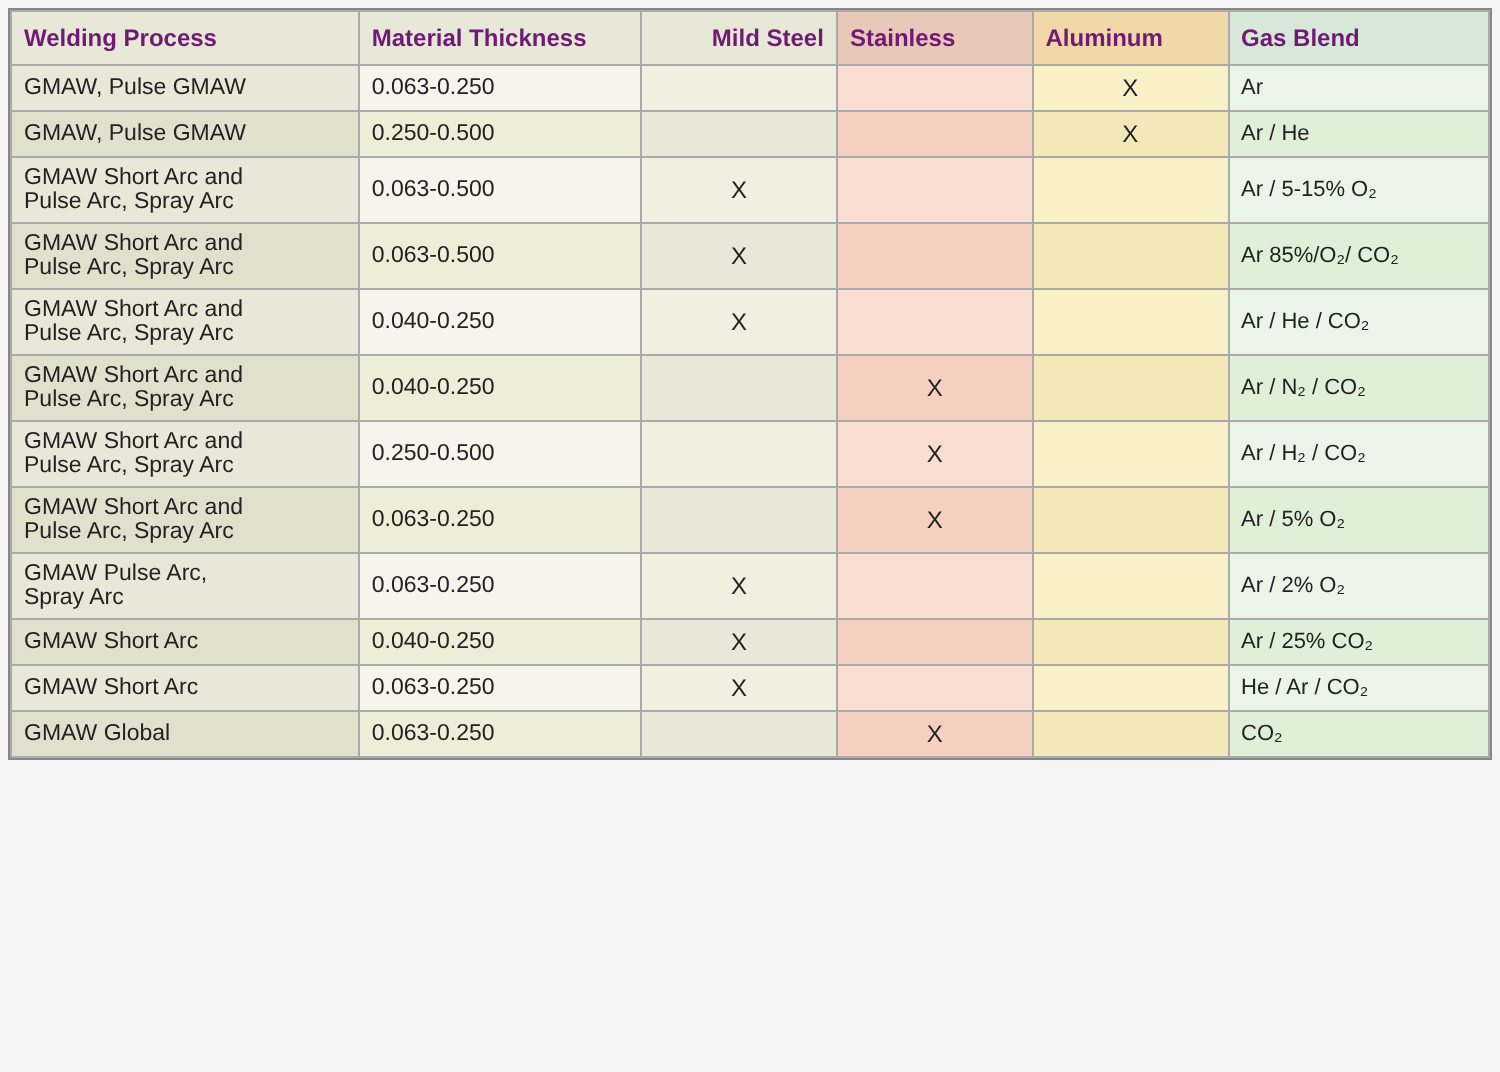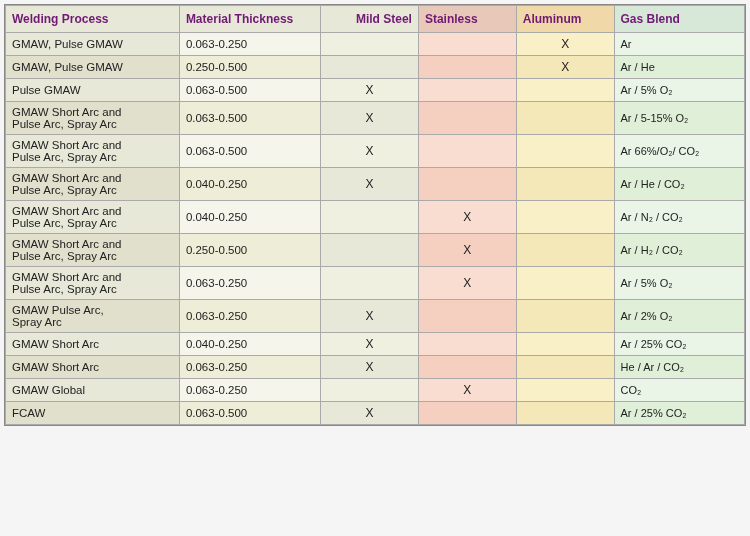--- a/index.html
+++ b/index.html
@@ -106,42 +106,34 @@
         </tr>
         <tr>
           <td>GMAW, Pulse GMAW</td>
           <td>0.250-0.500</td>
           <td></td>
           <td></td>
           <td>X</td>
           <td>Ar / He</td>
         </tr>
         <tr>
-          <td>Pulse GMAW</td>
-          <td>0.063-0.500</td>
-          <td>X</td>
-          <td></td>
-          <td></td>
-          <td>Ar / 5% O₂</td>
-        </tr>
-        <tr>
           <td>GMAW Short Arc and<br>Pulse Arc, Spray Arc</td>
           <td>0.063-0.500</td>
           <td>X</td>
           <td></td>
           <td></td>
           <td>Ar / 5-15% O₂</td>
         </tr>
         <tr>
           <td>GMAW Short Arc and<br>Pulse Arc, Spray Arc</td>
           <td>0.063-0.500</td>
           <td>X</td>
           <td></td>
           <td></td>
-          <td>Ar 66%/O₂/ CO₂</td>
+          <td>Ar 85%/O₂/ CO₂</td>
         </tr>
         <tr>
           <td>GMAW Short Arc and<br>Pulse Arc, Spray Arc</td>
           <td>0.040-0.250</td>
           <td>X</td>
           <td></td>
           <td></td>
           <td>Ar / He / CO₂</td>
         </tr>
         <tr>
@@ -193,23 +185,15 @@
           <td>He / Ar / CO₂</td>
         </tr>
         <tr>
           <td>GMAW Global</td>
           <td>0.063-0.250</td>
           <td></td>
           <td>X</td>
           <td></td>
           <td>CO₂</td>
         </tr>
-        <tr>
-          <td>FCAW</td>
-          <td>0.063-0.500</td>
-          <td>X</td>
-          <td></td>
-          <td></td>
-          <td>Ar / 25% CO₂</td>
-        </tr>
       </tbody>
   </table>
 </div>
 
 </body></html>

